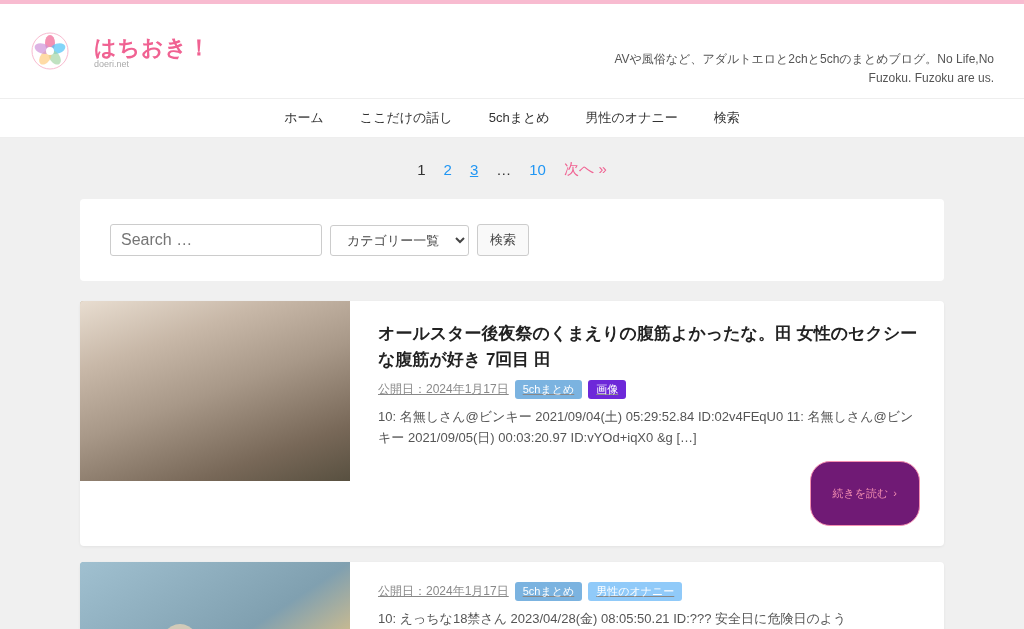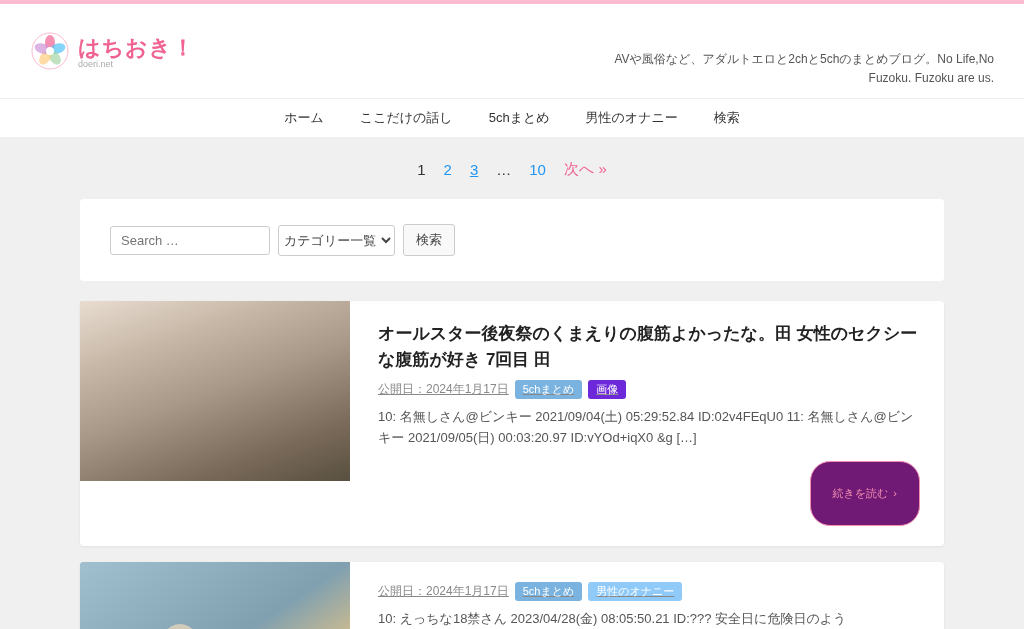--- a/index.html
+++ b/index.html
@@ -20,21 +20,21 @@
       background: #fff;
       display: flex;
       align-items: center;
       padding: 10px 30px;
       justify-content: space-between;
       border-bottom: 1px solid #eee;
     }
     .logo-area {
       display: flex;
       align-items: center;
-      gap: 8px;
+      gap: 24px;
     }
     .logo-icon {
       width: 40px;
       height: 40px;
     }
     .logo-text {
       font-size: 22px;
       font-weight: bold;
       color: #f06292;
       letter-spacing: 1px;
@@ -101,28 +101,28 @@
     }
     .search-row {
       display: flex;
       align-items: center;
       gap: 8px;
     }
     .search-row input[type="text"] {
       border: 1px solid #ccc;
       border-radius: 3px;
       padding: 6px 10px;
-      font-size: 13px;
-      width: 160px;
+      font-size: 16px;
+      width: 212px;
       color: #999;
     }
     .search-row select {
       border: 1px solid #ccc;
       border-radius: 3px;
-      padding: 6px 1px;
+      padding: 6px 12px;
       font-size: 13px;
       color: #444;
       background: #fff;
     }
     .search-row button {
       border: 1px solid #ccc;
       background: #f9f9f9;
       border-radius: 3px;
       padding: 6px 12px;
       font-size: 13px;

